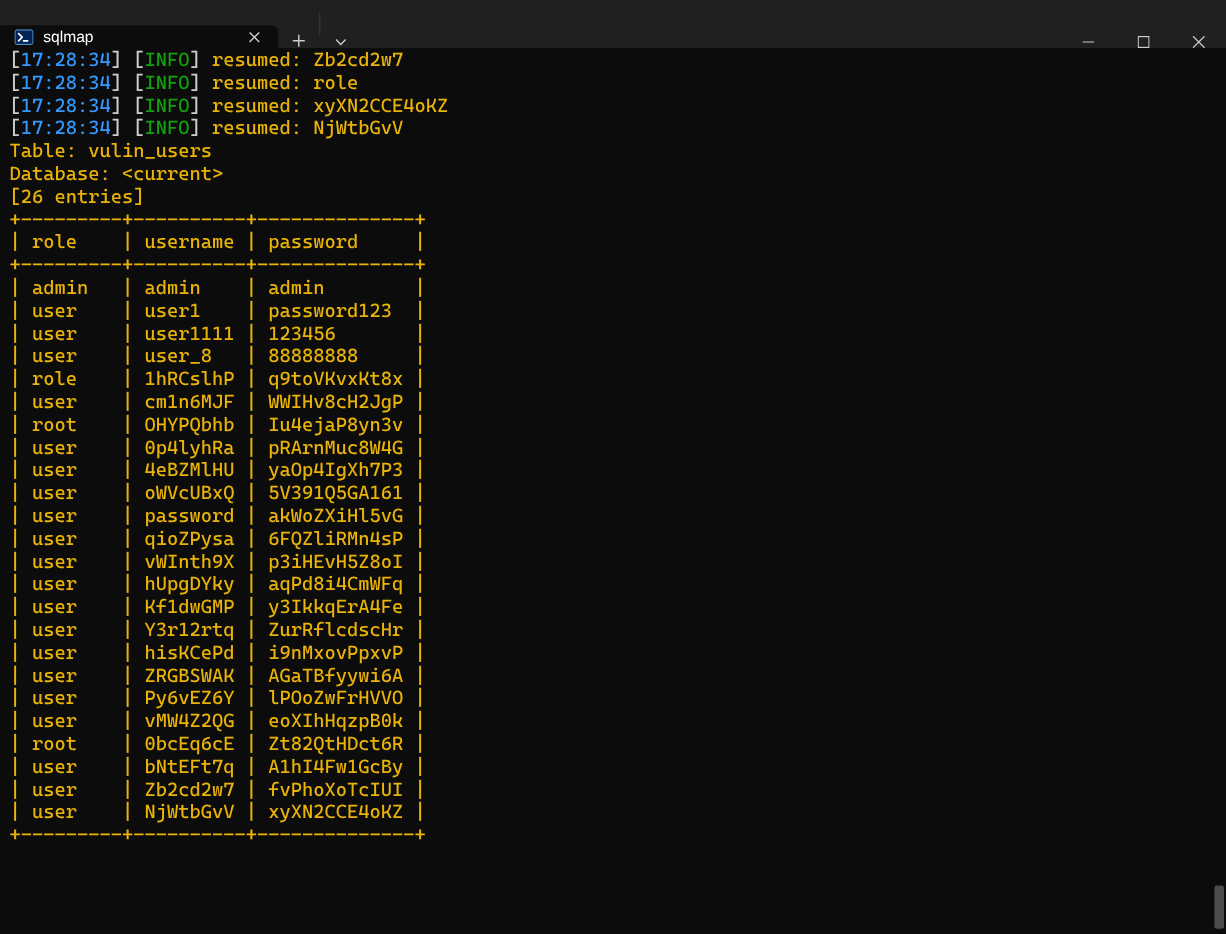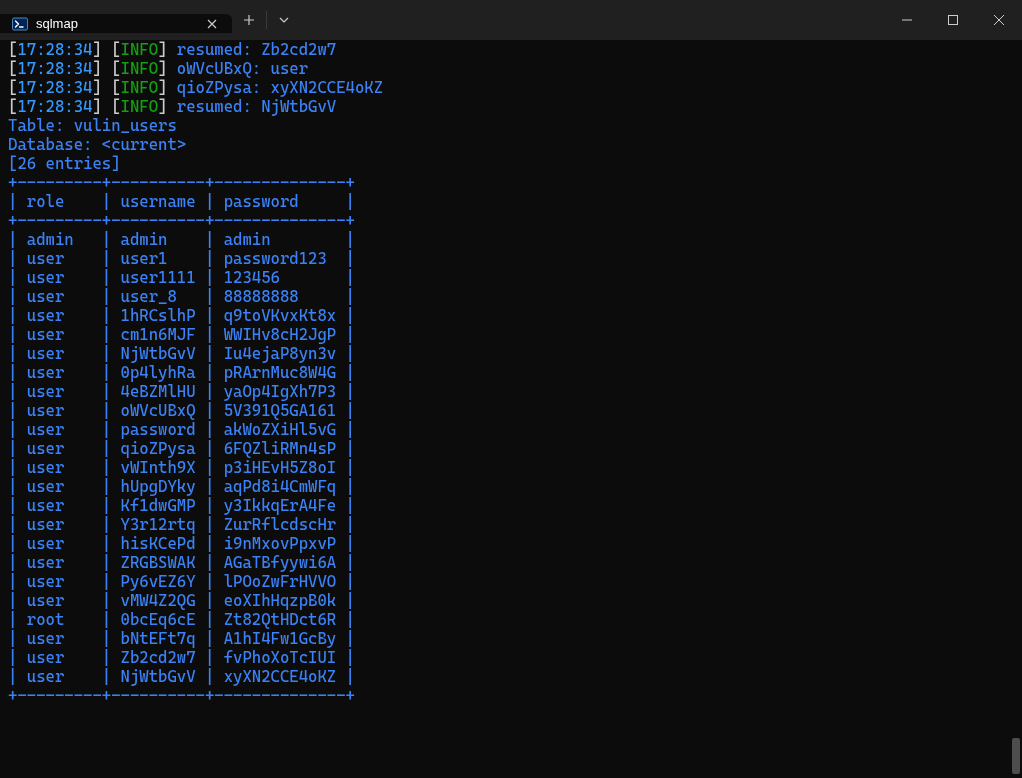--- a/index.html
+++ b/index.html
@@ -10,21 +10,21 @@
     font-family: "Cascadia Mono", "Consolas", monospace;
     font-size: 16px;
     line-height: 19px;
     color: #cccccc;
     overflow: hidden;
   }
   .titlebar {
     height: 40px;
     background: #202020;
     display: flex;
-    align-items: center;
+    align-items: flex-end;
     user-select: none;
   }
   .tab {
     display: flex;
     align-items: center;
     gap: 8px;
     padding: 0 12px;
     background: #0c0c0c;
     min-width: 232px;
     border-top-right-radius: 6px;
@@ -72,21 +72,21 @@
   .terminal {
     padding: 0 8px 0 8px;
     height: calc(778px - 40px);
     overflow: hidden;
     position: relative;
   }
   .term-line { white-space: pre; }
   .bracket { color: #cccccc; }
   .ts { color: #3399ff; text-align: center; }
   .info { color: #13a10e; }
-  .txt { color: #3b82f6; }
+  .txt { color: #eab308; }
   .scrollbar {
     position: absolute;
     right: 0;
     top: 40px;
     bottom: 0;
     width: 14px;
   }
   .scroll-thumb {
     position: absolute;
     right: 2px;
@@ -140,36 +140,36 @@
   </div>
   <div class="win-btn">
     <svg width="10" height="10" viewBox="0 0 10 10">
         <path d="M0 0 L10 10 M10 0 L0 10" stroke="#cccccc" stroke-width="1"></path>
       </svg>
   </div>
 </div>
 
 <div class="terminal" id="terminal">
     <div class="term-line"><span class="bracket">[</span><span class="ts">17:28:34</span><span class="bracket">] [</span><span class="info">INFO</span><span class="bracket">] </span><span class="txt">resumed: Zb2cd2w7</span></div>
-    <div class="term-line"><span class="bracket">[</span><span class="ts">17:28:34</span><span class="bracket">] [</span><span class="info">INFO</span><span class="bracket">] </span><span class="txt">oWVcUBxQ: user</span></div>
-    <div class="term-line"><span class="bracket">[</span><span class="ts">17:28:34</span><span class="bracket">] [</span><span class="info">INFO</span><span class="bracket">] </span><span class="txt">qioZPysa: xyXN2CCE4oKZ</span></div>
+    <div class="term-line"><span class="bracket">[</span><span class="ts">17:28:34</span><span class="bracket">] [</span><span class="info">INFO</span><span class="bracket">] </span><span class="txt">resumed: role</span></div>
+    <div class="term-line"><span class="bracket">[</span><span class="ts">17:28:34</span><span class="bracket">] [</span><span class="info">INFO</span><span class="bracket">] </span><span class="txt">resumed: xyXN2CCE4oKZ</span></div>
     <div class="term-line"><span class="bracket">[</span><span class="ts">17:28:34</span><span class="bracket">] [</span><span class="info">INFO</span><span class="bracket">] </span><span class="txt">resumed: NjWtbGvV</span></div>
     <div class="term-line"><span class="txt">Table: vulin_users</span></div>
     <div class="term-line"><span class="txt">Database: &lt;current&gt;</span></div>
     <div class="term-line"><span class="txt">[26 entries]</span></div>
     <div class="term-line"><span class="txt">+---------+----------+--------------+</span></div>
     <div class="term-line"><span class="txt">| role    | username | password     |</span></div>
     <div class="term-line"><span class="txt">+---------+----------+--------------+</span></div>
     <div class="term-line"><span class="txt">| admin   | admin    | admin        |</span></div>
     <div class="term-line"><span class="txt">| user    | user1    | password123  |</span></div>
     <div class="term-line"><span class="txt">| user    | user1111 | 123456       |</span></div>
     <div class="term-line"><span class="txt">| user    | user_8   | 88888888     |</span></div>
-    <div class="term-line"><span class="txt">| user    | 1hRCslhP | q9toVKvxKt8x |</span></div>
+    <div class="term-line"><span class="txt">| role    | 1hRCslhP | q9toVKvxKt8x |</span></div>
     <div class="term-line"><span class="txt">| user    | cm1n6MJF | WWIHv8cH2JgP |</span></div>
-    <div class="term-line"><span class="txt">| user    | NjWtbGvV | Iu4ejaP8yn3v |</span></div>
+    <div class="term-line"><span class="txt">| root    | OHYPQbhb | Iu4ejaP8yn3v |</span></div>
     <div class="term-line"><span class="txt">| user    | 0p4lyhRa | pRArnMuc8W4G |</span></div>
     <div class="term-line"><span class="txt">| user    | 4eBZMlHU | yaOp4IgXh7P3 |</span></div>
     <div class="term-line"><span class="txt">| user    | oWVcUBxQ | 5V391Q5GA161 |</span></div>
     <div class="term-line"><span class="txt">| user    | password | akWoZXiHl5vG |</span></div>
     <div class="term-line"><span class="txt">| user    | qioZPysa | 6FQZliRMn4sP |</span></div>
     <div class="term-line"><span class="txt">| user    | vWInth9X | p3iHEvH5Z8oI |</span></div>
     <div class="term-line"><span class="txt">| user    | hUpgDYky | aqPd8i4CmWFq |</span></div>
     <div class="term-line"><span class="txt">| user    | Kf1dwGMP | y3IkkqErA4Fe |</span></div>
     <div class="term-line"><span class="txt">| user    | Y3r12rtq | ZurRflcdscHr |</span></div>
     <div class="term-line"><span class="txt">| user    | hisKCePd | i9nMxovPpxvP |</span></div>

